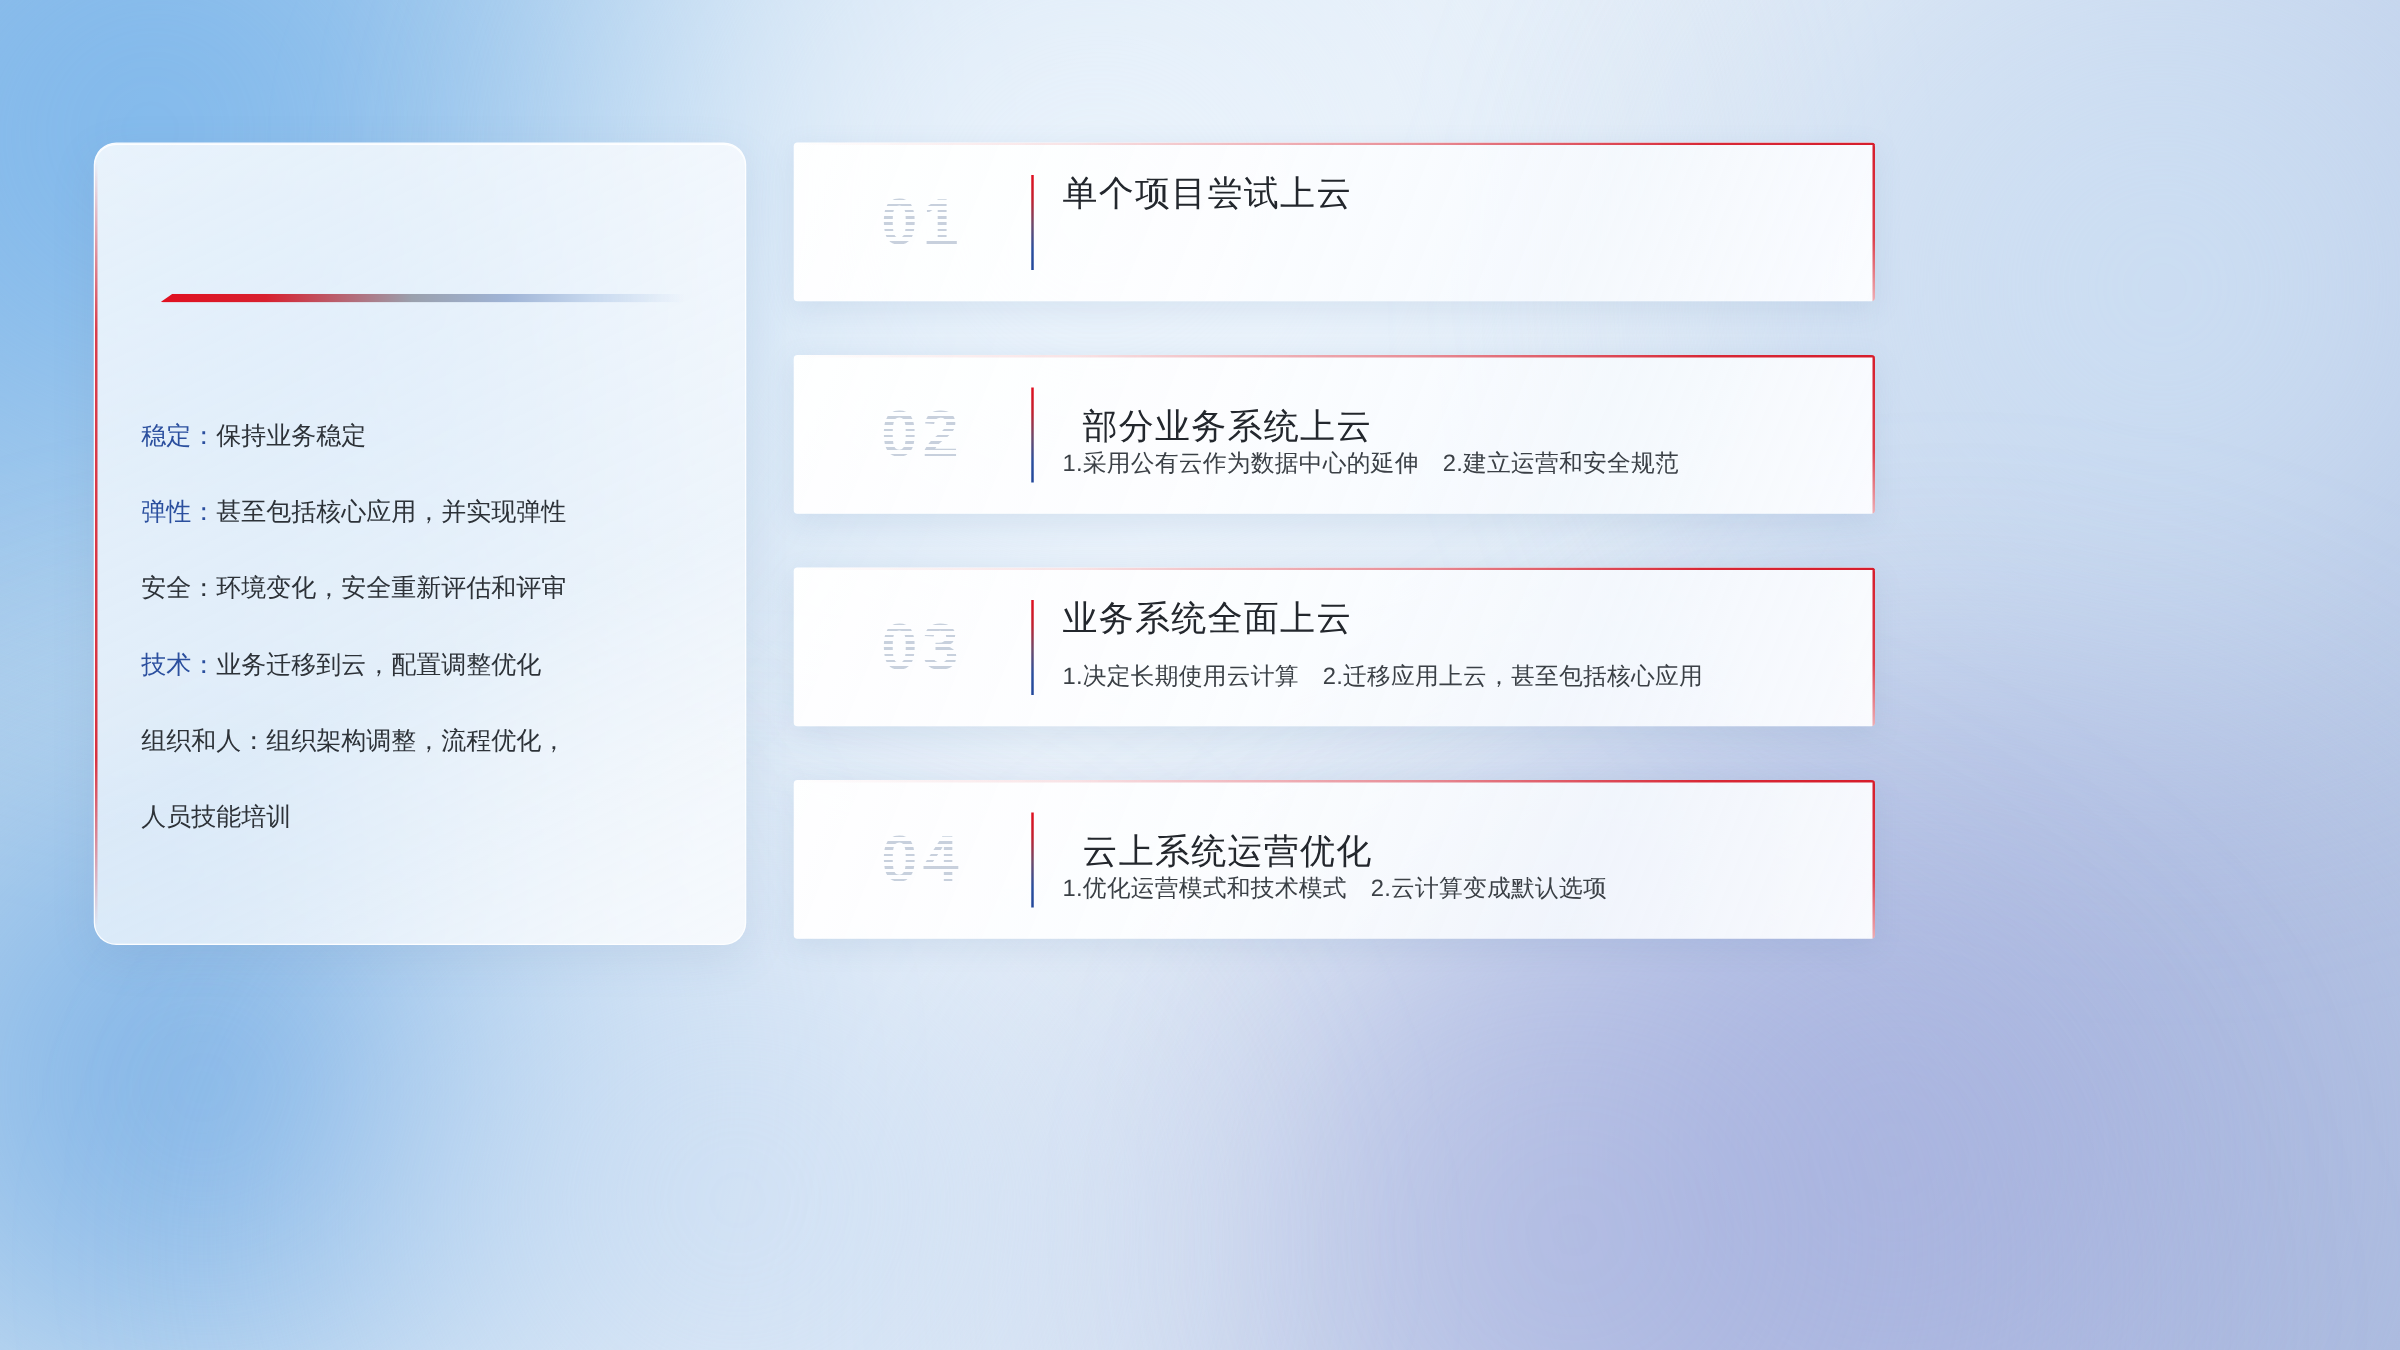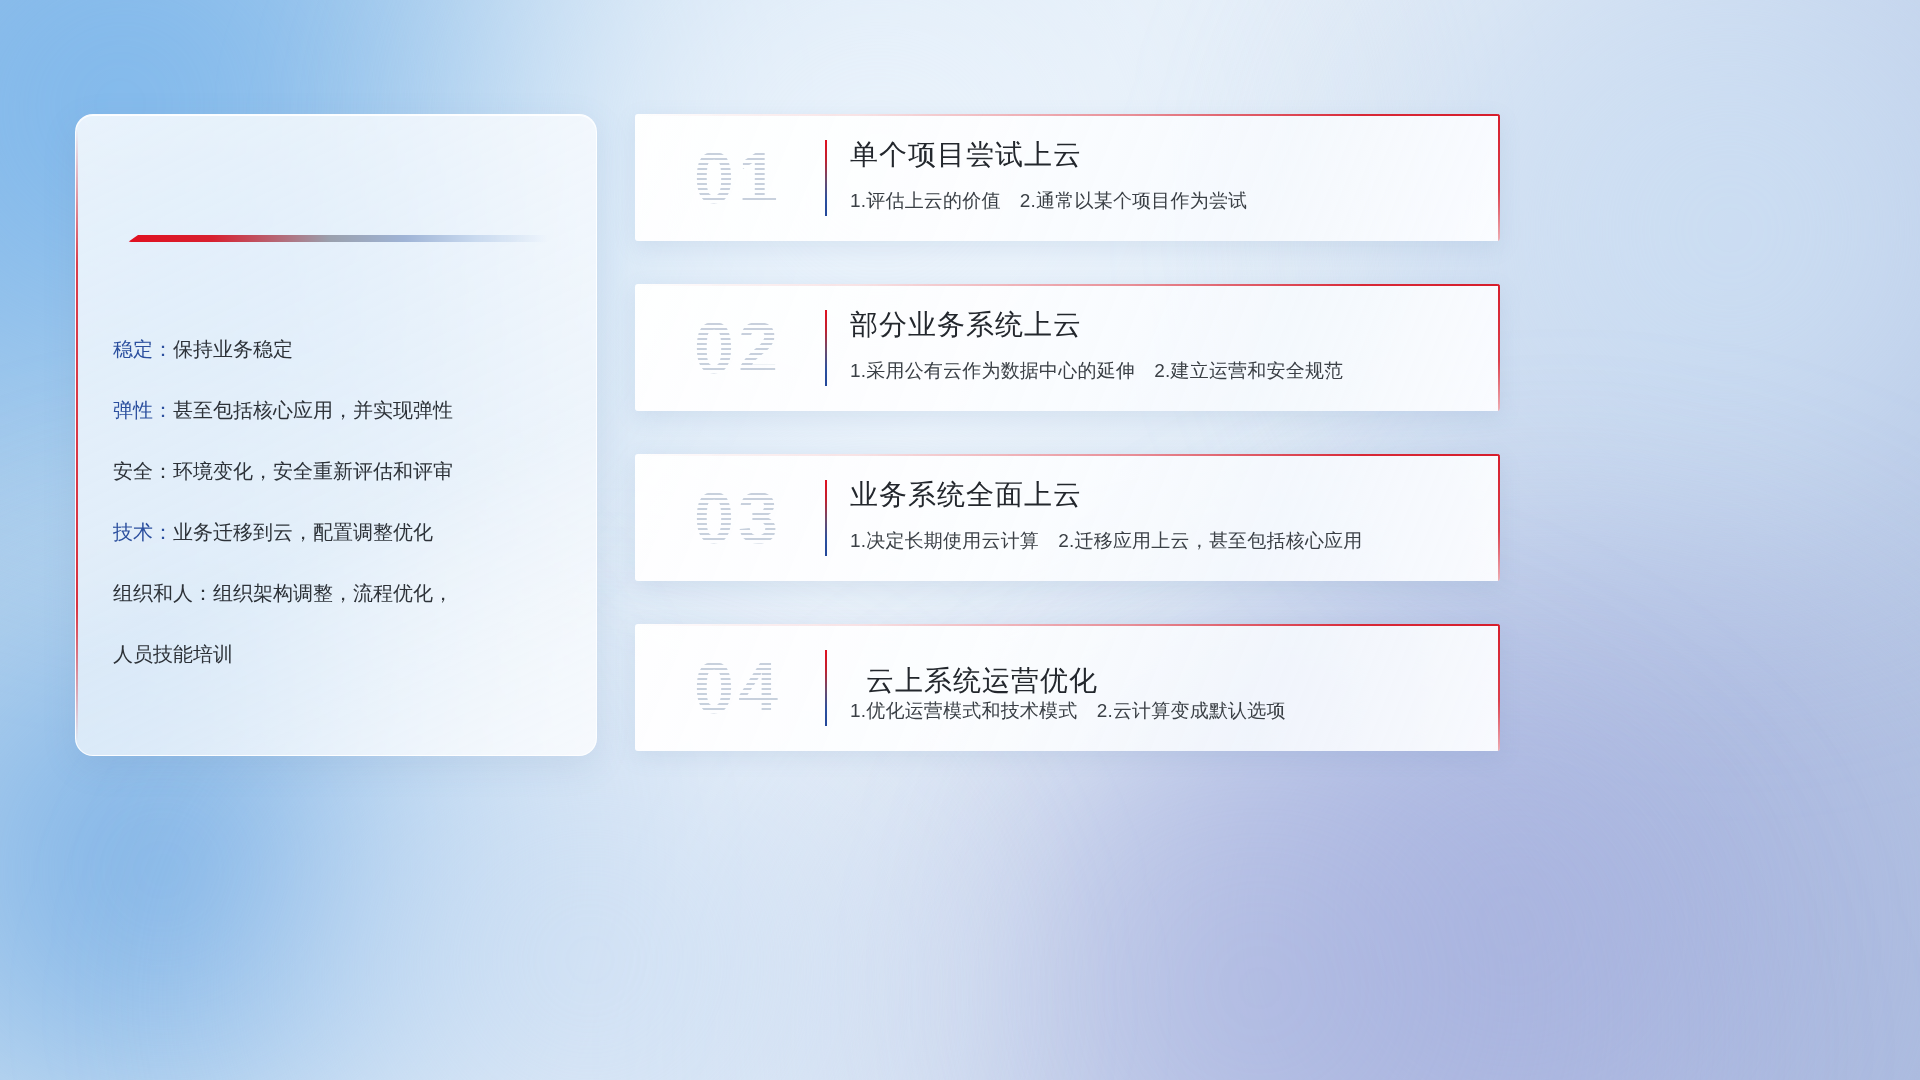--- a/index.html
+++ b/index.html
@@ -77,21 +77,21 @@
   .card::before{
     content:"";position:absolute;left:0;right:0;top:0;height:2px;
     background:linear-gradient(90deg,rgba(214,29,44,0) 0%,rgba(214,29,44,.12) 26%,rgba(214,29,44,.5) 58%,rgba(214,29,44,.95) 84%,#d61d2c 100%);
   }
   .card::after{
     content:"";position:absolute;right:0;top:0;bottom:0;width:2px;
     background:linear-gradient(180deg,#d61d2c 0%,rgba(214,29,44,.85) 60%,rgba(214,29,44,.35) 100%);
   }
   .num{
     position:absolute;left:28px;top:14px;width:150px;height:100px;
-    font-size:72px;font-weight:bold;letter-spacing:4px;
+    font-size:52px;font-weight:bold;letter-spacing:4px;
     color:#c9d3e0;
     display:flex;align-items:center;justify-content:center;
     -webkit-background-clip:text;background-clip:text;
     background-image:repeating-linear-gradient(180deg,rgba(150,166,190,.62) 0px,rgba(150,166,190,.62) 2px,rgba(255,255,255,0) 2px,rgba(255,255,255,0) 5px);
     -webkit-text-fill-color:transparent;
     opacity:.85;
   }
   .divider{
     position:absolute;left:190px;top:26px;width:2px;height:76px;
     background:linear-gradient(180deg,#e01020 0%,#c2202f 26%,#6d4a6a 52%,#2b4f9e 78%,#22479a 100%);
@@ -131,26 +131,25 @@
         <li class="left-item"><span class="lbl">组织和人：</span><span>组织架构调整，流程优化，</span></li>
         <li class="left-item"><span class="lbl"></span><span>人员技能培训</span></li>
       </ul>
   </section>
 
   <section class="cards">
       <article class="card">
         <div class="num">01</div>
         <div class="divider"></div>
         <h2 class="card-title" style="margin: 0px;">单个项目尝试上云</h2>
-        <p class="card-desc" style="margin: 0px;">1.评估上云的价值　2.通常以某个项目作为尝试</p>
       </article>
       <article class="card">
         <div class="num">02</div>
         <div class="divider"></div>
-        <h2 class="card-title" style="margin: 0px;">部分业务系统上云</h2>
+        <h2 class="card-title" style="margin: 16px;">部分业务系统上云</h2>
         <p class="card-desc" style="margin: 0px;">1.采用公有云作为数据中心的延伸　2.建立运营和安全规范</p>
       </article>
       <article class="card">
         <div class="num">03</div>
         <div class="divider"></div>
         <h2 class="card-title" style="margin: 0px;">业务系统全面上云</h2>
         <p class="card-desc" style="margin: 0px; text-align: right;">1.决定长期使用云计算　2.迁移应用上云，甚至包括核心应用</p>
       </article>
       <article class="card">
         <div class="num">04</div>

